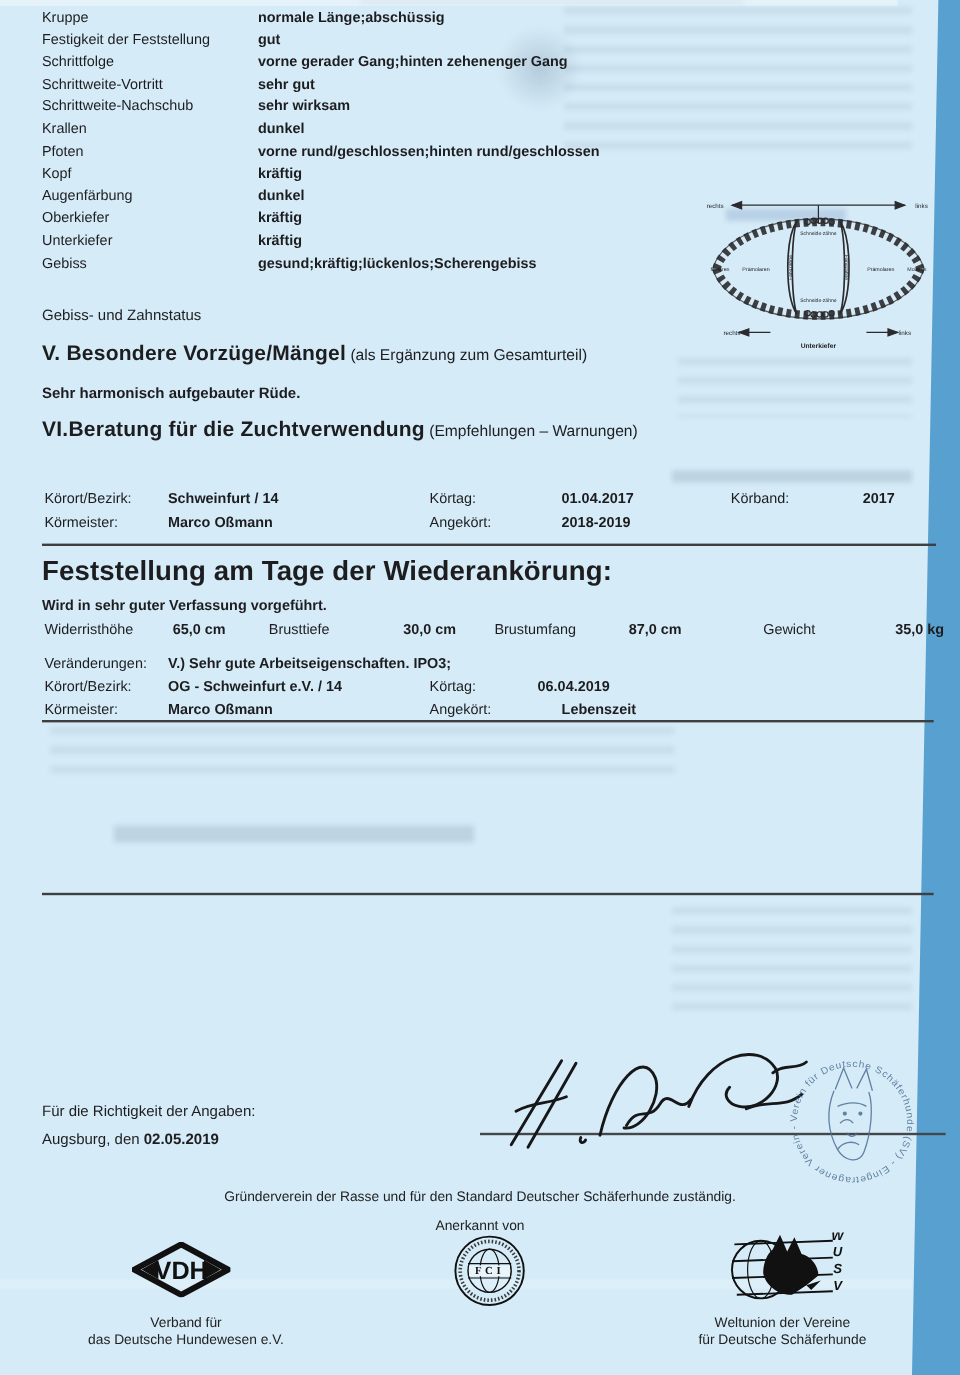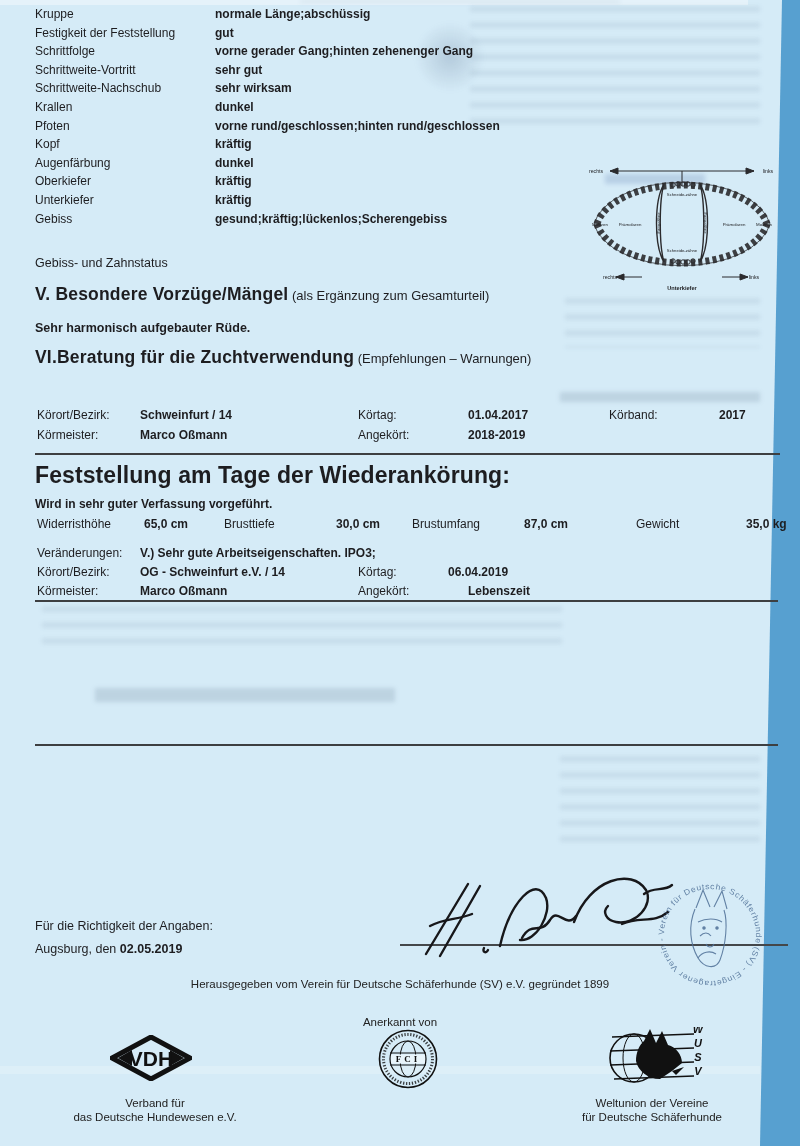--- a/index.html
+++ b/index.html
@@ -239,21 +239,21 @@
         <path d="M50,48 C58,44 68,44 74,48"></path>
         <path d="M52,62 C56,58 60,58 63,62"></path>
         <path d="M50,84 C54,78 62,76 68,80"></path>
         <circle cx="56" cy="54" r="1.2" fill="#4e6f96"></circle>
         <circle cx="69" cy="54" r="1.2" fill="#4e6f96"></circle>
         <path d="M58,70 C60,74 64,74 66,70"></path>
       </g>
     </g>
   </svg>
 
-  <div class="abs center-text footer-small" style="top:978px;">Herausgegeben vom Verein für Deutsche Schäferhunde (SV) e.V. gegründet 1899</div>
+  <div class="abs center-text footer-small" style="top:992px;">Gründerverein der Rasse und für den Standard Deutscher Schäferhunde zuständig.</div>
   <div class="abs center-text footer-small" style="top:1016px;">Anerkannt von</div>
 
   <svg class="abs" style="left:110px;top:1035px;" width="82" height="46" viewBox="0 0 82 46">
     <polygon points="41,2 80,23 41,44 2,23" fill="none" stroke="#111" stroke-width="5"></polygon>
     <polygon points="8,23 22,15 22,31" fill="#111"></polygon>
     <polygon points="74,23 60,15 60,31" fill="#111"></polygon>
     <text x="41" y="31" text-anchor="middle" font-size="21" font-weight="bold" fill="#111" font-family="Liberation Sans, sans-serif">VDH</text>
   </svg>
   <div class="abs caption" style="left:35px;top:1096px;width:240px;">
     <div>Verband für</div>

